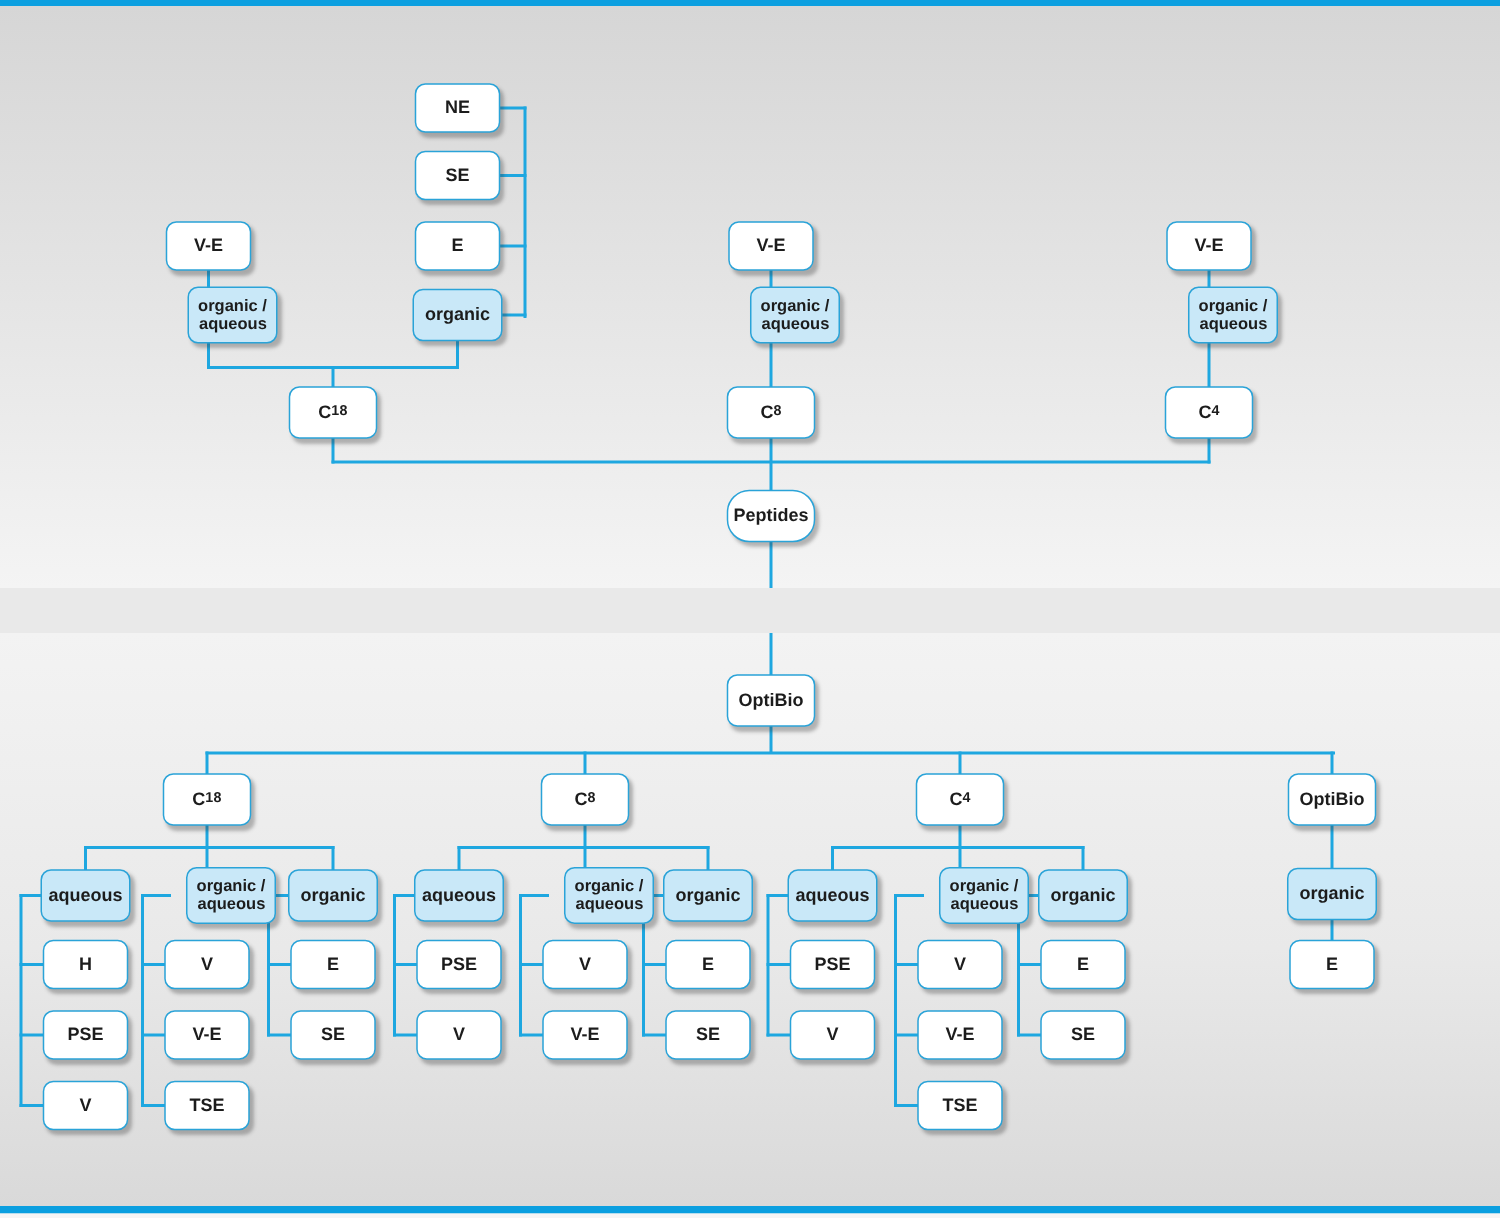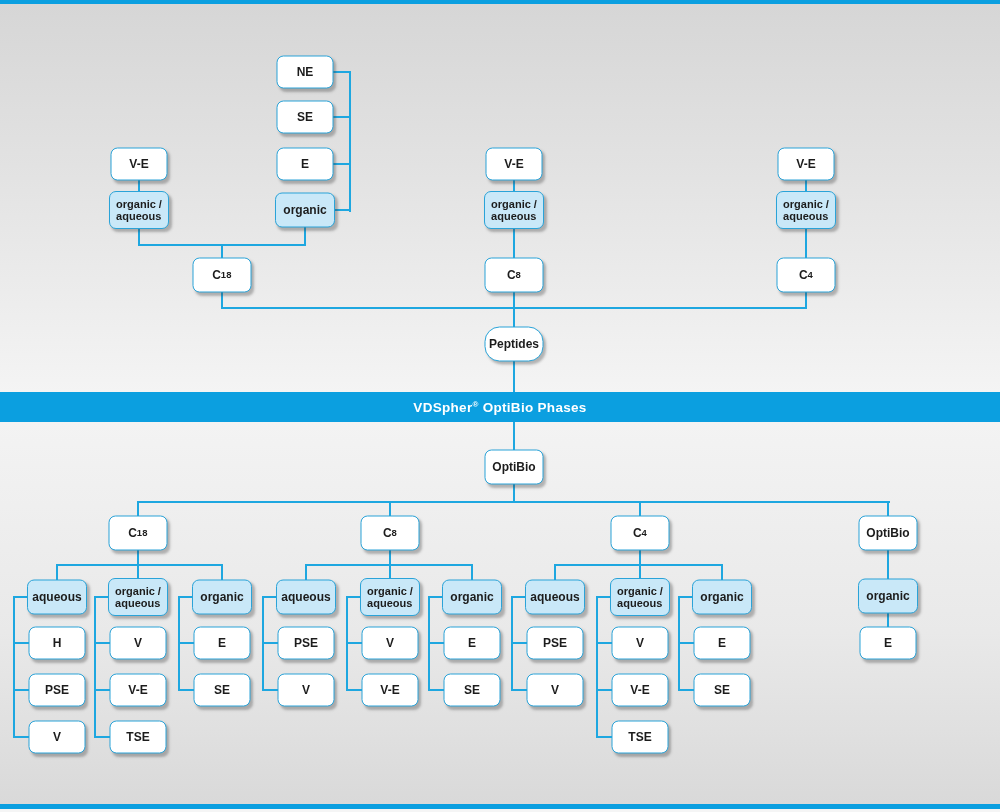--- a/index.html
+++ b/index.html
@@ -25,41 +25,38 @@
     display:flex;align-items:center;justify-content:center;z-index:3;
   }
   .banner-text{color:#fff;font-weight:bold;font-size:13.5px;letter-spacing:.3px;}
   .banner-text .reg{font-size:8px;position:relative;top:-5px;}
   .banner-text .rest{margin-left:4px;}
   .line{position:absolute;background:var(--line);z-index:1;}
   .node{
     position:absolute;transform:translate(-50%,-50%);z-index:2;
     background:#fff;border:1.5px solid var(--border);border-radius:7px;
     box-shadow:2.5px 3px 2.5px rgba(60,60,60,.35);
-    display:flex;align-items:center;justify-content:center;text-align:left;
+    display:flex;align-items:center;justify-content:center;text-align:right;
     font-weight:bold;color:#1c1c1c;font-size:12px;line-height:1.12;white-space:pre-line;
   }
   .v-w{width:55px;height:31px;}
   .v-wt{width:57px;height:33px;}
   .v-b1{width:58px;height:33px;background:var(--hl);}
-  .v-b2{width:58px;height:36px;background:var(--hl);font-size:11px;}
+  .v-b2{width:58px;height:36px;background:var(--hl);font-size:11px;margin-left:16px;}
   .cnum{font-size:9.5px;letter-spacing:.2px;}
 </style>
 </head>
 <body>
 
 <div class="stage" id="stage">
   <div class="strip-top"></div>
   <div class="sec-top"></div>
   <div class="sec-bottom"></div>
   <div class="strip-bottom"></div>
   <div class="foot"></div>
-  <div class="banner">
-    <div class="banner-text"><span>VDSpher</span><span class="reg">®</span><span class="rest">OptiBio Phases</span></div>
-  </div>
 <div class="line" style="left: 349px; top: 71px; width: 2px; height: 141px;"></div>
     <div class="line" style="left: 331px; top: 71px; width: 20px; height: 2px;"></div>
     <div class="line" style="left: 331px; top: 116px; width: 20px; height: 2px;"></div>
     <div class="line" style="left: 331px; top: 163px; width: 20px; height: 2px;"></div>
     <div class="line" style="left: 331px; top: 209px; width: 20px; height: 2px;"></div>
     <div class="line" style="left: 138px; top: 164px; width: 2px; height: 82px;"></div>
     <div class="line" style="left: 304px; top: 210px; width: 2px; height: 36px;"></div>
     <div class="line" style="left: 138px; top: 244px; width: 168px; height: 2px;"></div>
     <div class="line" style="left: 221px; top: 244px; width: 2px; height: 65px;"></div>
     <div class="line" style="left: 513px; top: 164px; width: 2px; height: 228px;"></div>

